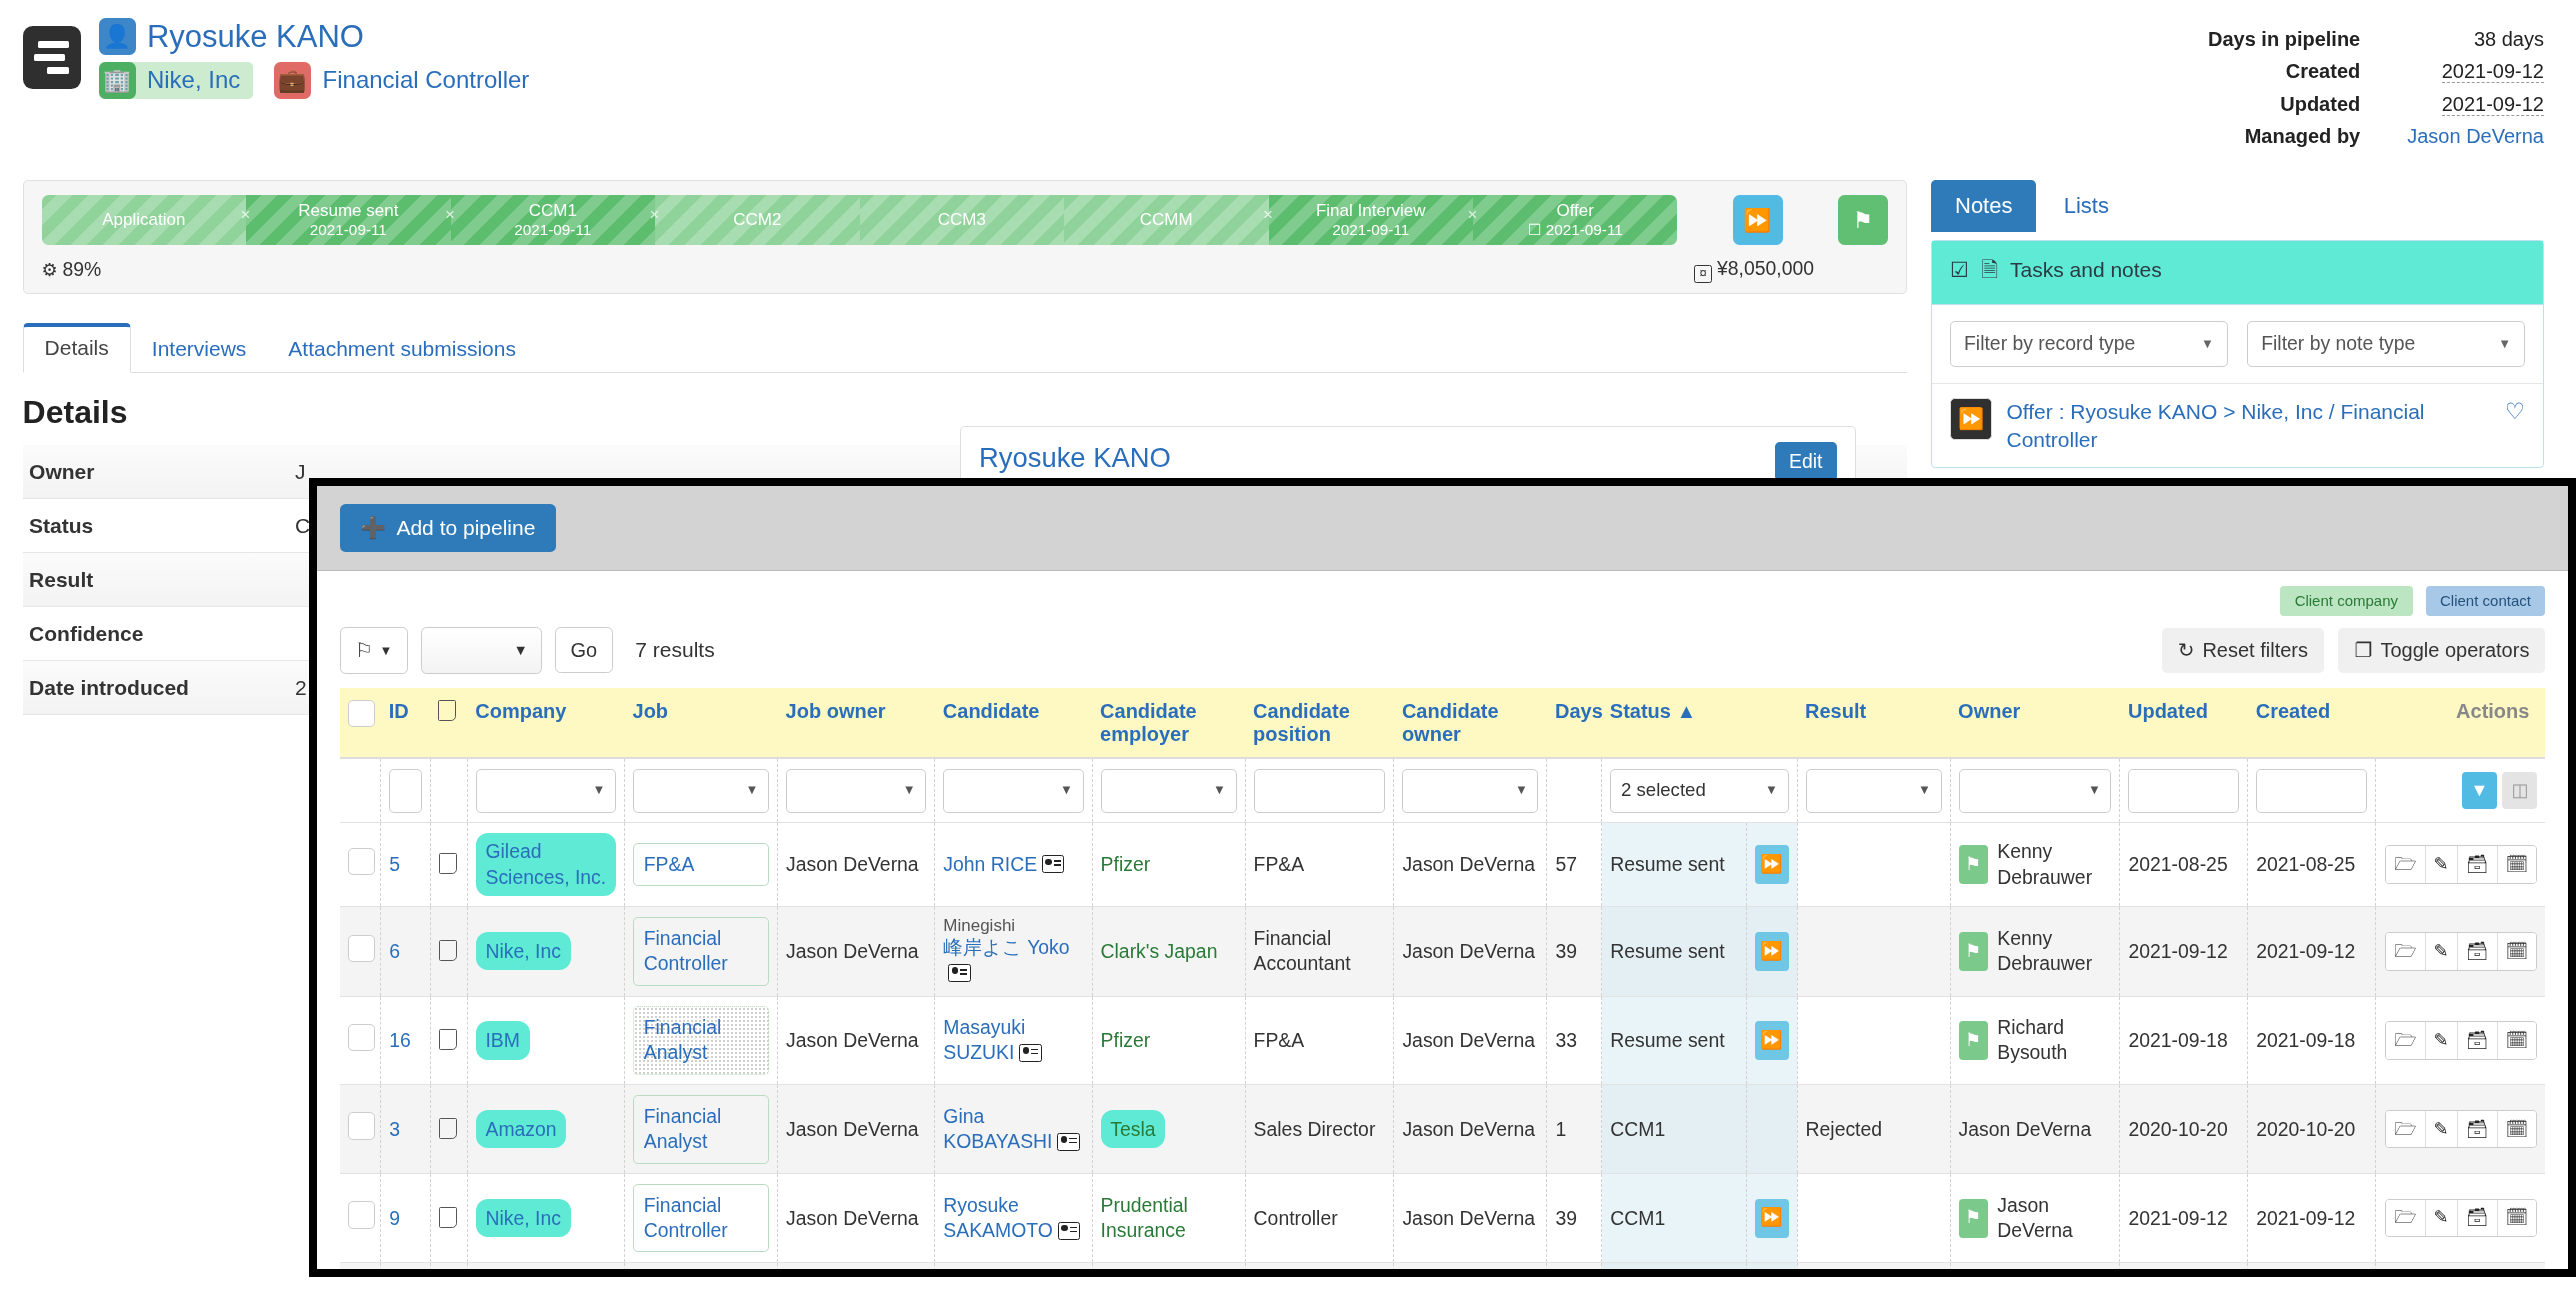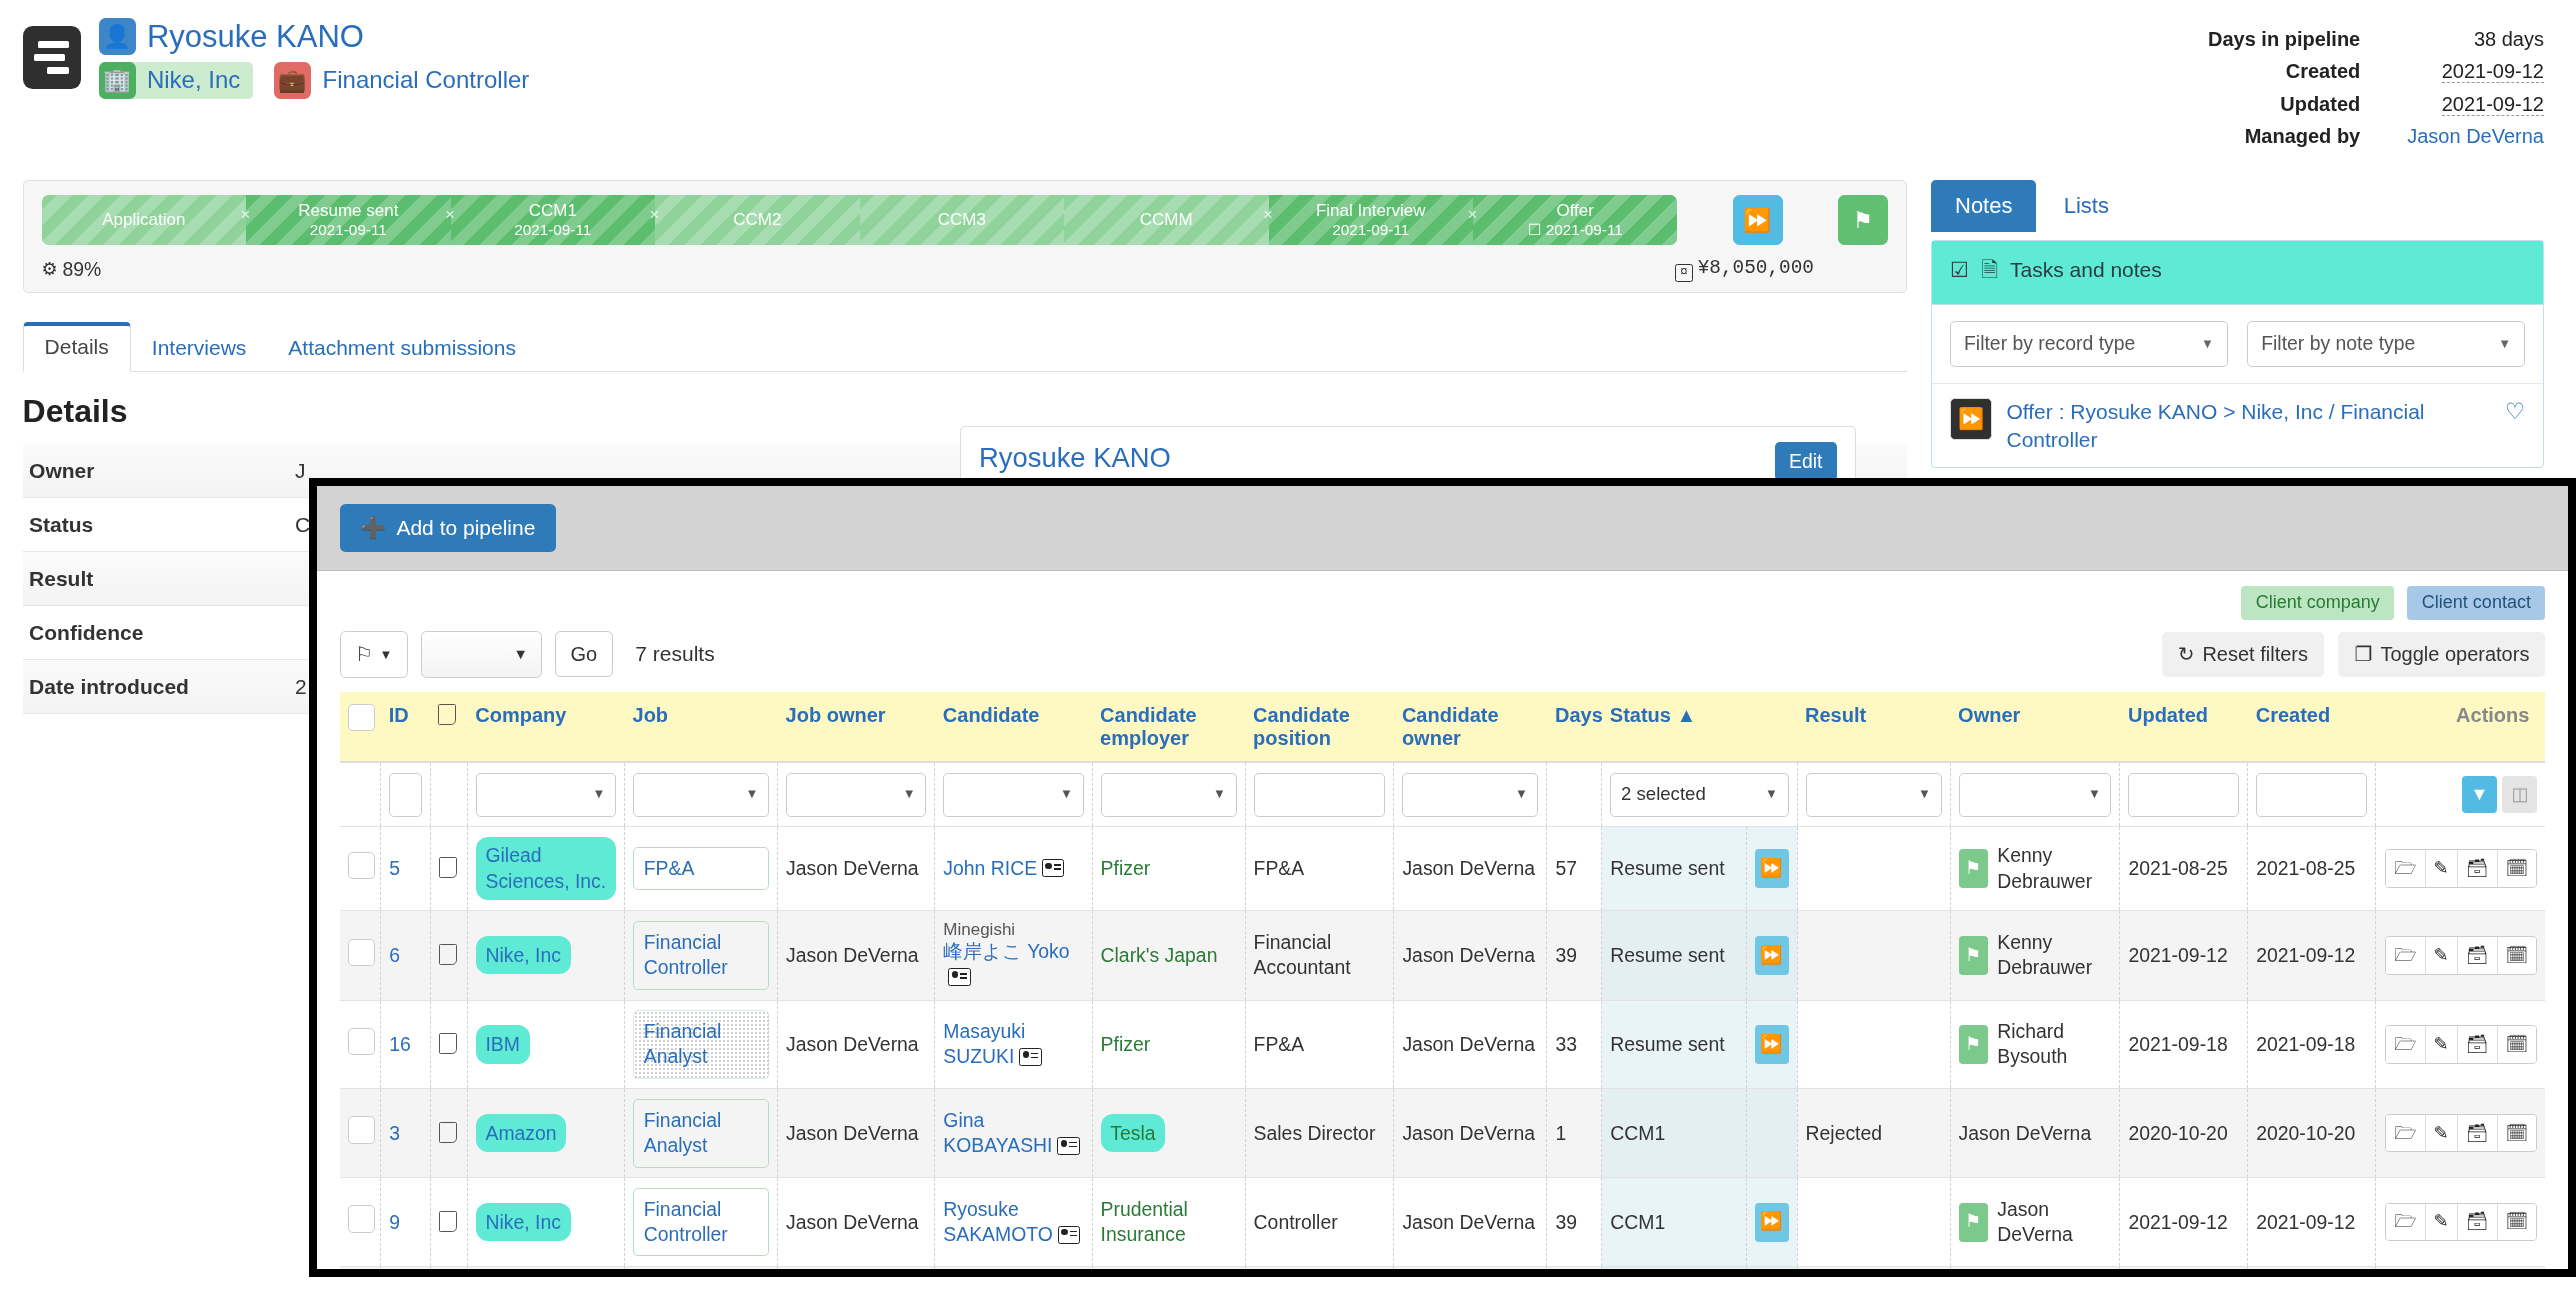--- a/index.html
+++ b/index.html
@@ -66,21 +66,21 @@
   .stage.light { background-color:#8fd39b; }
   .stage.dark  { background-color:#5cbd6e; }
   .stage .xsep { position:absolute; left:-5.6px; top:9.7px; color:rgba(255,255,255,.75); font-size:17px; }
   .stage .sdate { font-size:15.3px; }
   .pbtn { width:50px; height:50px; border-radius:6.5px; margin-left:11.3px;
           display:flex; align-items:center; justify-content:center; color:#fff; font-size:22.6px; flex:0 0 auto;}
   .pbtn.blue { background:#52bbe4; }
   .pbtn.green{ background:#60bf72; }
   .pipe-footer { display:flex; align-items:center; margin-top:11.3px; font-size:19.4px; }
   .pipe-footer .pct { font-weight:normal; }
-  .pipe-footer .money { margin-left:auto; margin-right:74px;font-family:Liberation Mono, monospace; }
+  .pipe-footer .money { margin-left:auto; margin-right:74px; }
   .gear { font-size:18px; margin-right:4.8px; }
   .boxicon { display:inline-block; border:1.6px solid #333; border-radius:2.4px; width:18px; height:18px;
              line-height:14.5px; text-align:center; font-size:13px; margin-right:4.8px; vertical-align:-2.4px;}
 
   
   .tabs { display:flex; align-items:flex-end; margin-top:29px; border-bottom:0.8px solid #ddd; }
   .tab { padding:13px 21px 11.3px 21px; font-size:21px; color:#2a6ebb; cursor:pointer;}
   .tab.active {
     color:#444; background:#fff; border:0.8px solid #ddd; border-bottom:0.8px solid #fff;
     border-top:4px solid #2a6ebb; border-radius:4.8px 4.8px 0 0; margin-bottom:-0.8px; padding-top:9.7px;
@@ -125,21 +125,21 @@
   .modal {
     position:absolute; left:309px; top:478px; width:2267px; height:799px;
     background:#fff; border:8px solid #000; overflow:hidden;
   }
   .modal-top { background:#d3d3d3; padding:18px 22.6px; border-bottom:0.8px solid #bbb;}
   .add-btn { display:inline-flex; align-items:center; gap:9.7px; background:#2f7ab8; color:#fff;
              border-radius:5.6px; padding:12px 21px; font-size:21px; }
 
   .modal-body { padding:0 22.6px; position:relative; }
   .tagrow { display:flex; justify-content:flex-end; gap:13px; padding-top:14.5px;}
-  .tag { padding:6.5px 14.5px; border-radius:4px; font-size:18px;}
+  .tag { padding:6.5px 14.5px; border-radius:4px; font-size:15px;}
   .tag.green { background:#bce5c1; color:#2a7a37; }
   .tag.blue  { background:#a8c8e8; color:#23527c; }
 
   .toolbar { display:flex; align-items:center; gap:13px; margin-top:11.3px;}
   .tb-btn { border:0.8px solid #ccc; border-radius:5.6px; background:#fff; padding:10.5px 14.5px;
             font-size:20px; display:flex; align-items:center; gap:6.5px; color:#333;}
   .tb-select { border:0.8px solid #ccc; border-radius:5.6px; background:linear-gradient(#fff,#f3f3f3);
                width:121px; height:47px; display:flex; align-items:center; padding:0 13px;}
   .tb-select .caret{ margin-left:auto; font-size:14.5px;}
   .results { font-size:21px; margin-left:9.7px; }

